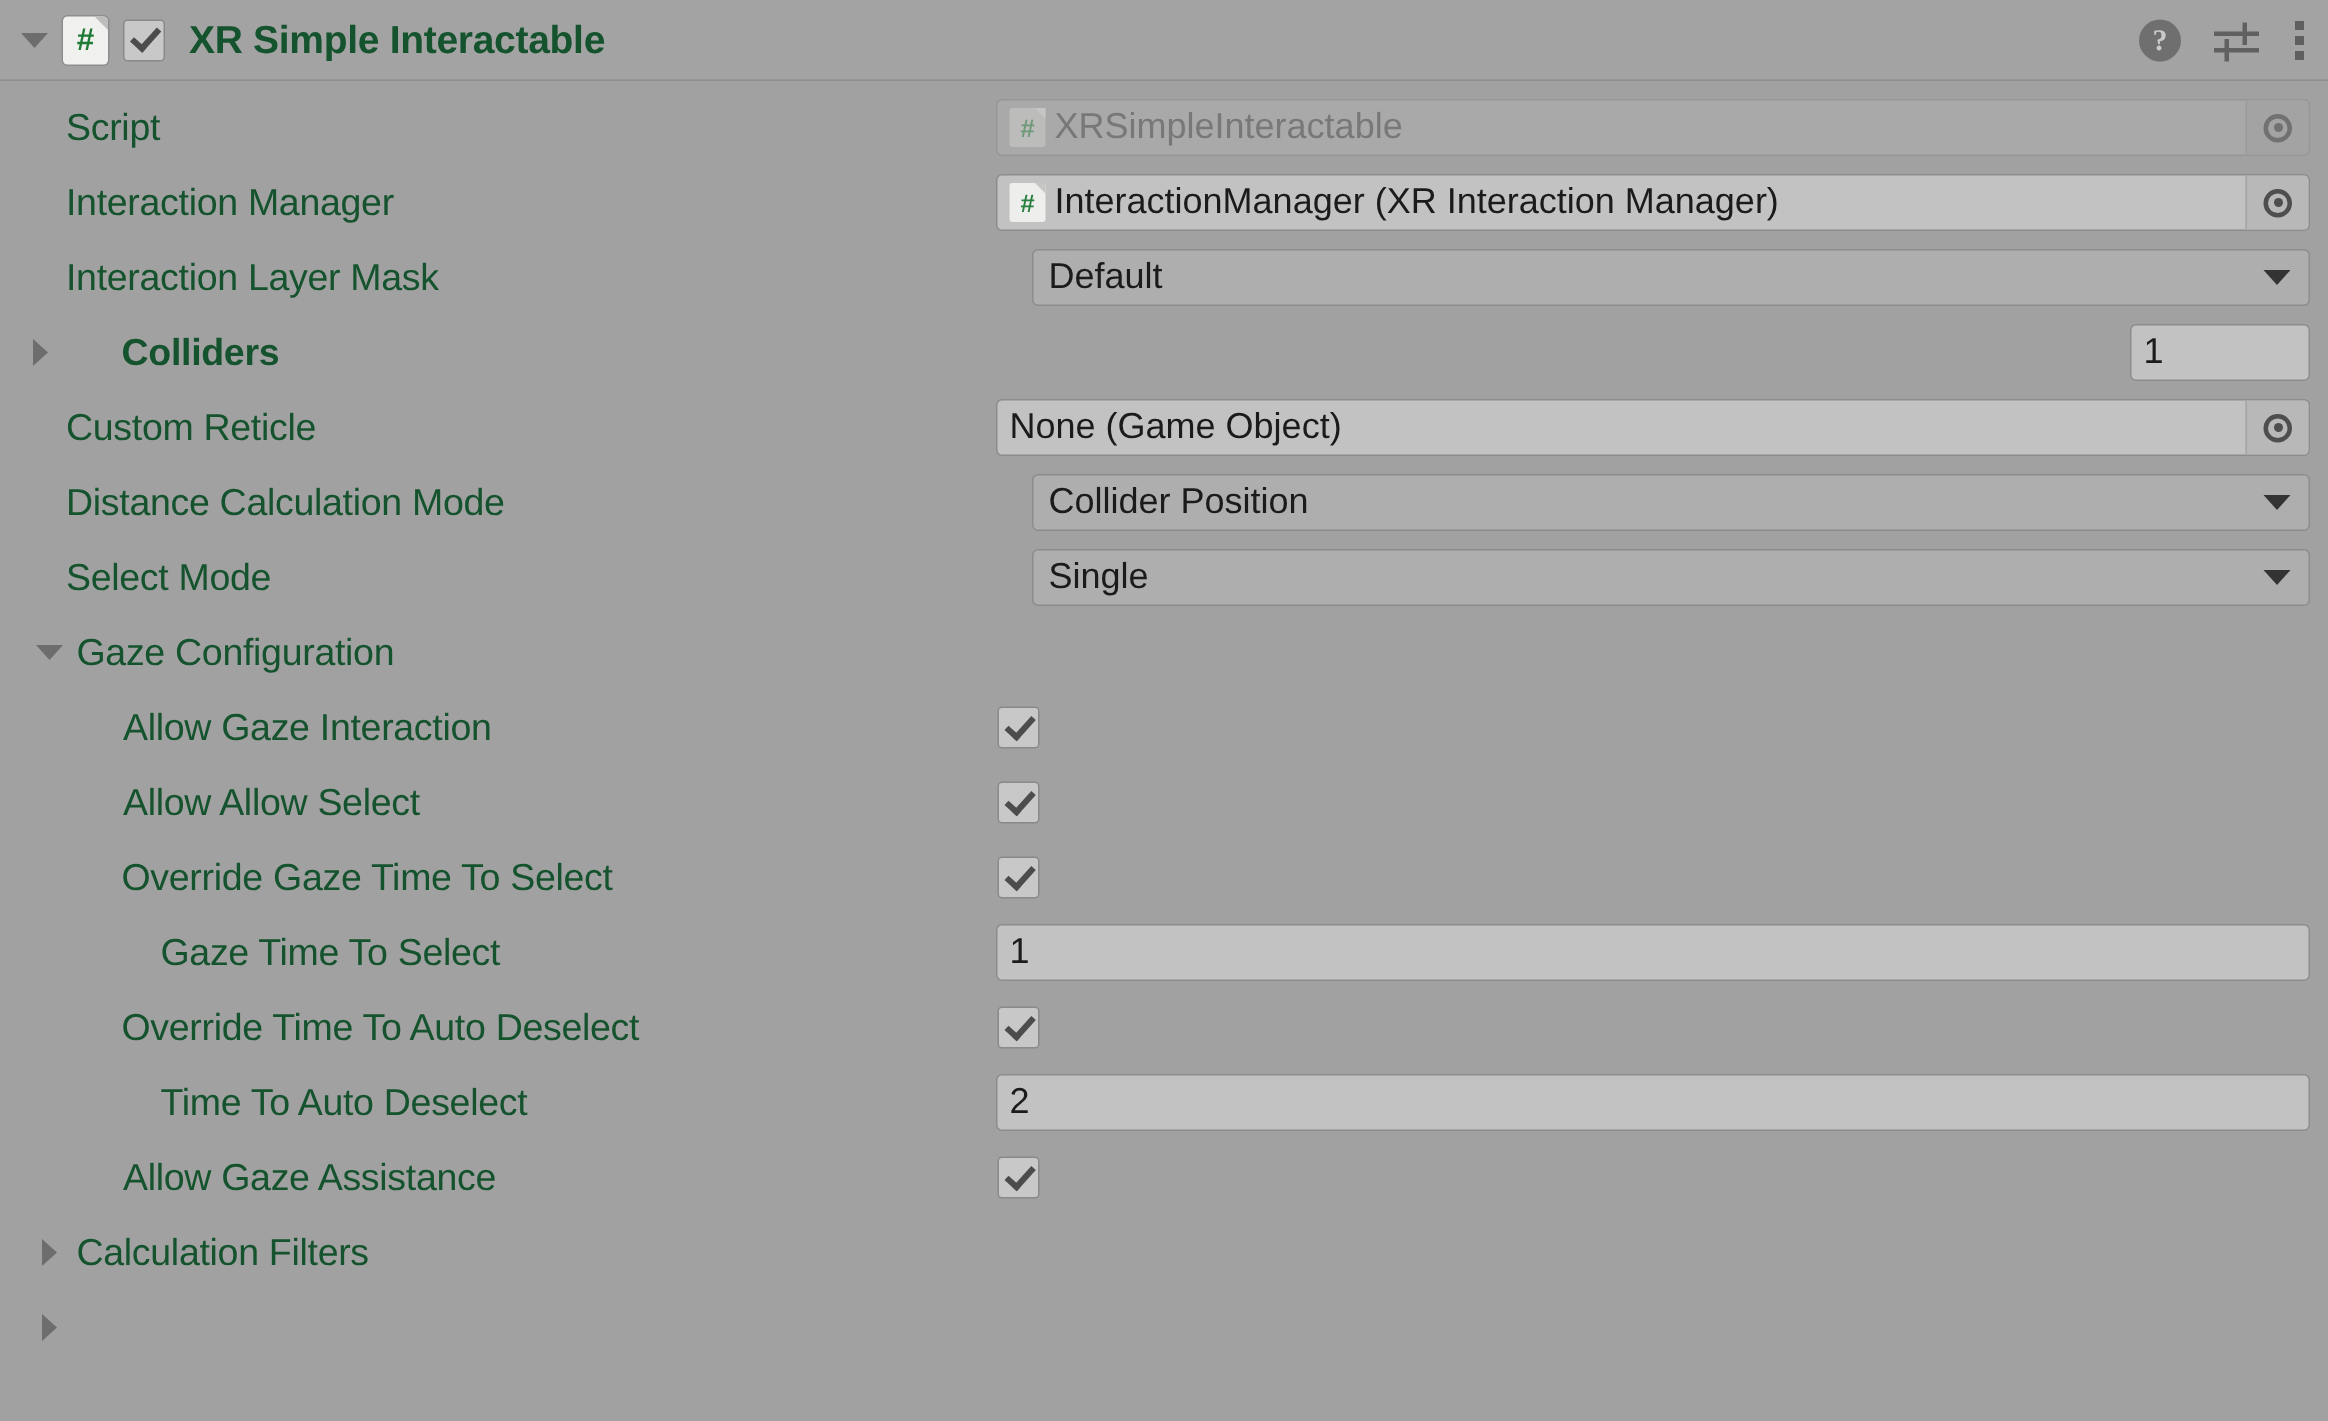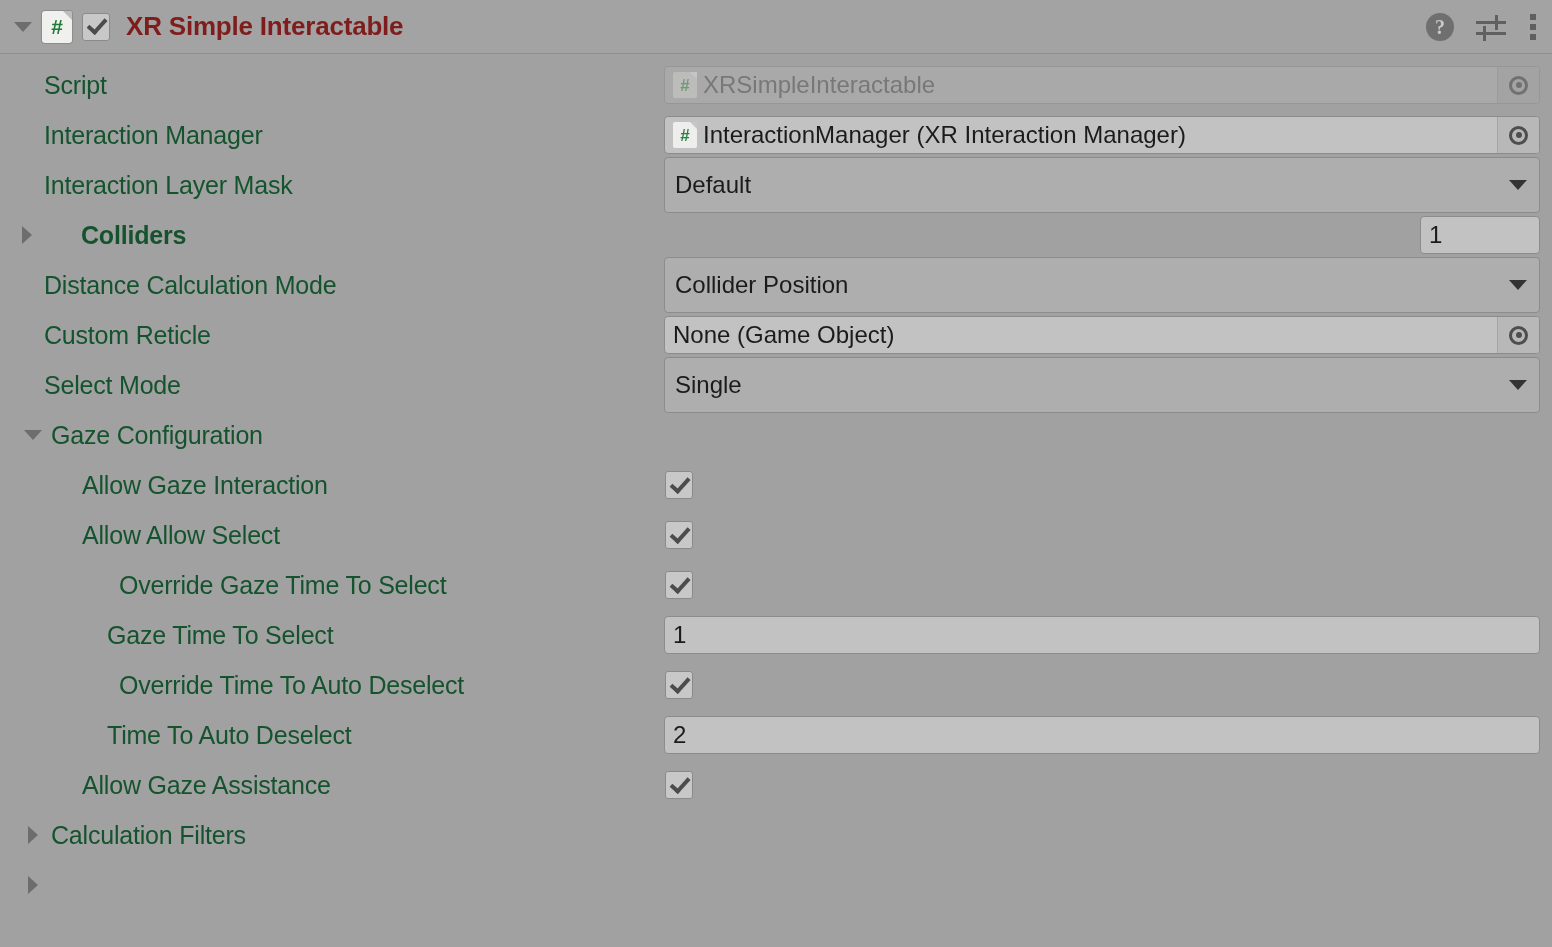--- a/index.html
+++ b/index.html
@@ -99,21 +99,21 @@
     border-width: 0 4px 4px 0;
     transform: rotate(42deg) translate(-1px, -2px);
   }
   .header-chk { margin-left: 10px; }
 
   .comp-title {
     font-size: 26px;
     font-weight: bold;
     margin-left: 16px;
     letter-spacing: -0.2px;
-    color: #7f1d1d;
+    color: #14532d;
     white-space: nowrap;
   }
 
   .header-actions {
     position: absolute;
     right: 14px;
     top: 0;
     height: 54px;
     display: flex;
     align-items: center;
@@ -174,21 +174,21 @@
   .row-label.bold  { font-weight: bold; margin-left: 36px; }
 
   .label-cell {
     width: 664px;
     flex: 0 0 auto;
     display: flex;
     align-items: center;
     padding-left: 44px;
   }
   .label-cell.ind1 { padding-left: 82px; }
-  .label-cell.ind2 { padding-left: 119px; }
+  .label-cell.ind2 { padding-left: 81px; }
   .label-cell.ind3 { padding-left: 107px; }
 
   .label-cell.foldout { padding-left: 14px; }
   .label-cell.foldout .foldout-tri { margin-right: 5px; }
   .label-cell.foldout.sub { padding-left: 20px; text-align: right; }
 
   .field-cell {
     flex: 1 1 auto;
     display: flex;
     align-items: center;
@@ -260,29 +260,30 @@
     display: flex;
     align-items: center;
     justify-content: center;
   }
   .obj-field.disabled .picker-ring { border-color: #717171; }
   .picker-ring i { width: 6px; height: 6px; border-radius: 50%; background: #4e4e4e; display:block; }
   .obj-field.disabled .picker-ring i { background: #717171; }
 
   .dropdown {
     flex: 1 1 auto;
-    height: 56px;
+    height: 38px;
     background: #aeaeae;
     border: 1px solid #8c8c8c;
     border-radius: 4px;
     display: flex;
     align-items: center;
     justify-content: space-between;
     padding: 0 12px 0 10px;
     font-size: 24px;
+    margin-left: 24px;
   }
   .dd-arrow {
     width: 0; height: 0;
     border-left: 9px solid transparent;
     border-right: 9px solid transparent;
     border-top: 10px solid #333333;
     flex: 0 0 auto;
   }
 
   .num-field {
@@ -397,48 +398,48 @@
     </div>
     <div class="field-cell">
       <div class="num-field small">
         <span>1</span>
       </div>
     </div>
   </div>
 
   <div class="row">
     <div class="label-cell">
-      <span class="row-label">Distance Calculation Mode</span>
-    </div>
-    <div class="field-cell">
-      <div class="dropdown">
-        <span>Collider Position</span>
-        <span class="dd-arrow"></span>
-      </div>
-    </div>
-  </div>
-
-  <div class="row">
-    <div class="label-cell">
       <span class="row-label">Custom Reticle</span>
     </div>
     <div class="field-cell">
       <div class="obj-field">
         <span class="obj-text">None (Game Object)</span>
         <span class="picker-btn">
           <span class="picker-ring">
               <i></i>
             </span>
         </span>
       </div>
     </div>
   </div>
 
   <div class="row">
     <div class="label-cell">
+      <span class="row-label">Distance Calculation Mode</span>
+    </div>
+    <div class="field-cell">
+      <div class="dropdown">
+        <span>Collider Position</span>
+        <span class="dd-arrow"></span>
+      </div>
+    </div>
+  </div>
+
+  <div class="row">
+    <div class="label-cell">
       <span class="row-label">Select Mode</span>
     </div>
     <div class="field-cell">
       <div class="dropdown">
         <span>Single</span>
         <span class="dd-arrow"></span>
       </div>
     </div>
   </div>
 

